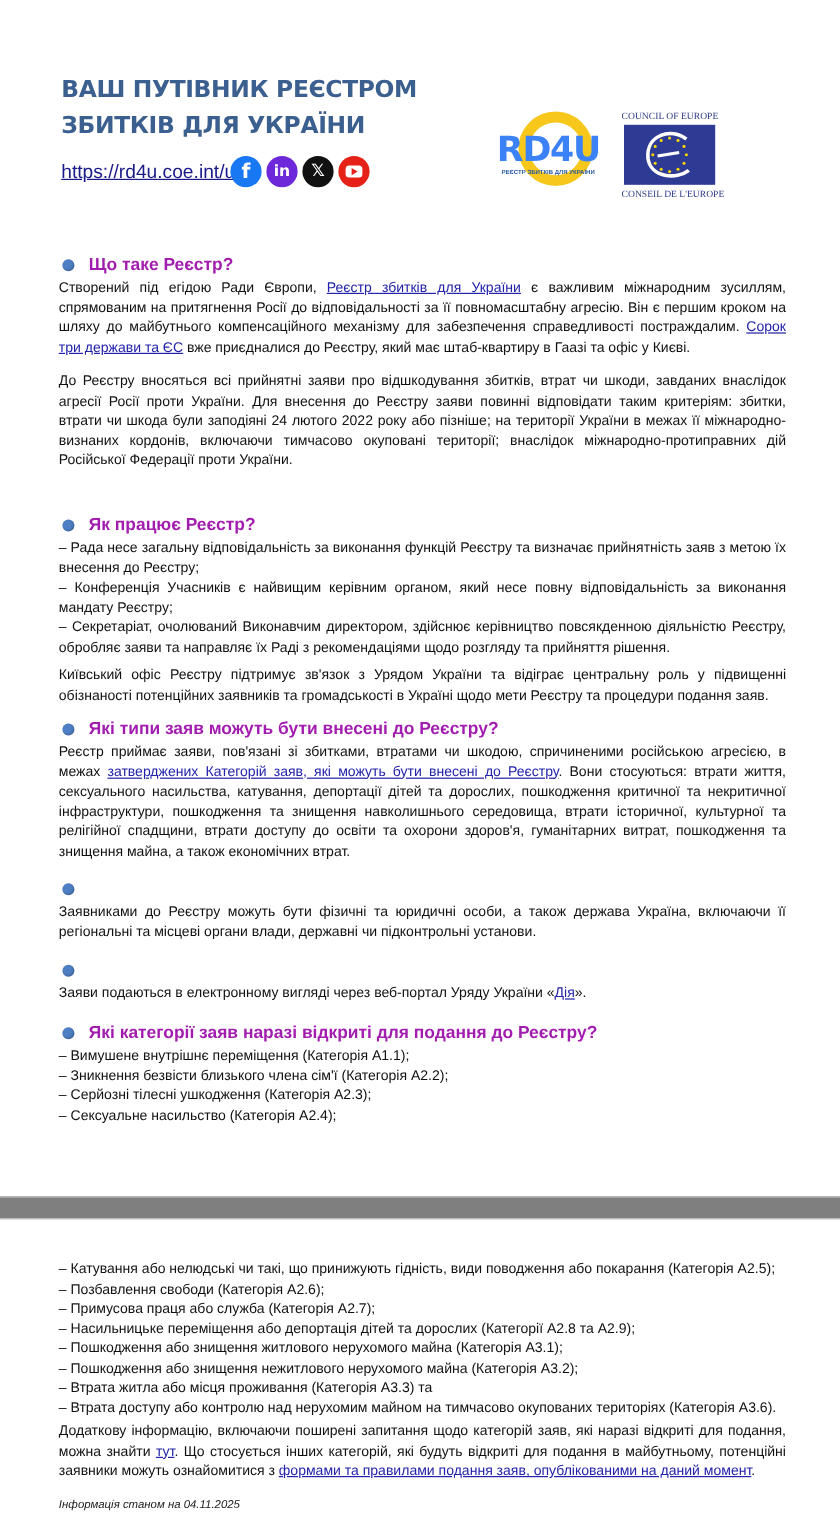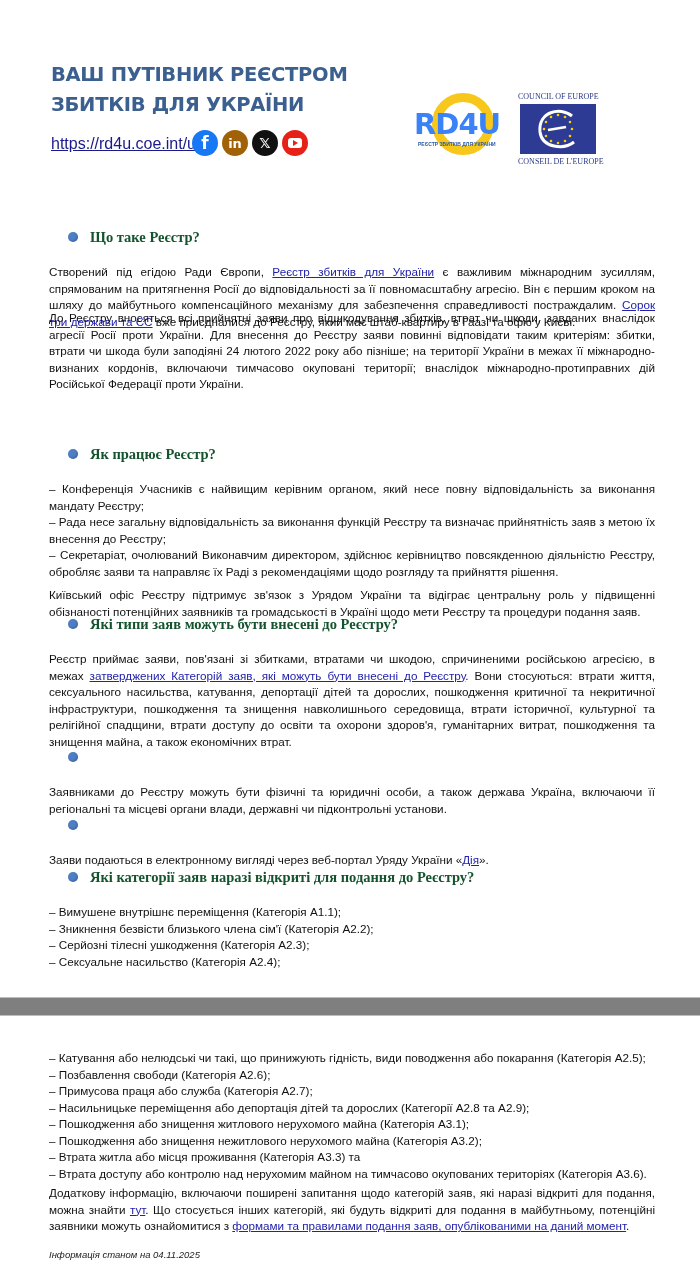--- a/index.html
+++ b/index.html
@@ -14,42 +14,42 @@
   .title { position: absolute; left: 51px; top: 60px; margin: 0; color: #3b5f8f;
            font-family: "DejaVu Sans", sans-serif; font-weight: bold; font-size: 19.5px;
            line-height: 30px; letter-spacing: -0.3px; }
   .title span { display: block; }
   .site-link { position: absolute; left: 51px; top: 135px; font-size: 16px; color: #1a1a8a;
                text-decoration: underline; }
   .socials { position: absolute; left: 192px; top: 130px; display: flex; gap: 4px; }
   .soc { width: 26px; height: 26px; border-radius: 50%; display: flex; align-items: center; justify-content: center;
          color: #fff; font-weight: bold; font-family: "DejaVu Sans", sans-serif; }
   .soc.fb { background: #1877f2; font-size: 17px; }
-  .soc.li { background: #a16207; font-size: 13px; }
+  .soc.li { background: #6d28d9; font-size: 13px; }
   .soc.x  { background: #111; font-size: 14px; }
   .soc.yt { background: #e62117; }
   .yt-play { width: 14px; height: 10px; background: #fff; border-radius: 3px; position: relative; }
   .yt-play:after { content: ""; position: absolute; left: 5px; top: 2px; border-left: 5px solid #e62117;
                    border-top: 3px solid transparent; border-bottom: 3px solid transparent; }
 
   .rd4u { position: absolute; left: 412px; top: 93px; width: 96px; height: 66px; }
   .rd4u .ring { position: absolute; left: 20px; top: 0; width: 62px; height: 62px; border-radius: 50%;
                 border: 9px solid #f7c71c; box-sizing: border-box; }
   .rd4u .mark { position: absolute; left: 2px; top: 14px; font-family: "DejaVu Sans", sans-serif; font-weight: bold;
                 font-size: 29px; color: #3b82f6; letter-spacing: -1px; }
   .rd4u .sub { position: absolute; left: 6px; top: 48px; font-size: 5px; color: #2a5aa0; font-weight: bold;
                white-space: nowrap; }
   .coe { position: absolute; left: 518px; top: 92px; width: 80px; }
   .coe .t { font-family: "Liberation Serif", serif; font-size: 8px; color: #2b3a86; text-align: center; white-space: nowrap; }
   .coe .flag { margin: 3px 0 3px 2px; width: 76px; height: 50px; background: #2e3b94; position: relative; }
   .coe .flag svg { position: absolute; left: 0; top: 0; }
 
   .section { position: absolute; left: 49px; width: 606px; }
-  .h { display: flex; align-items: center; margin: 16px; font-family: Liberation Serif, serif; font-weight: bold;
-       font-size: 14.5px; color: #14532d; height: 22px; }
+  .h { display: flex; align-items: center; margin: 0; font-family: Liberation Sans, sans-serif; font-weight: bold;
+       font-size: 14.5px; color: #a21caf; height: 22px; }
   .bullet { width: 10px; height: 10px; border-radius: 50%; background: #4e7ec4; margin: 0 12px 0 3px;
             box-shadow: inset -1px -1px 2px rgba(0,0,0,0.2); flex: none; }
   .p { margin: 0; font-size: 11.7px; line-height: 16.5px; text-align: justify; color: #111; }
   .p a, a.lnk { color: #2222aa; text-decoration: underline; }
   .gapp { height: 7px; }
   .list { margin: 0; padding: 0; list-style: none; font-size: 11.7px; line-height: 16.5px; }
   .list li { white-space: nowrap; }
   .footer-date { position: absolute; left: 49px; top: 233px; font-size: 9.5px; font-style: italic; color: #222; }
 </style>
 </head>
@@ -111,22 +111,22 @@
 
   <div class="section" style="top:310px;">
     <p class="p">До Реєстру вносяться всі прийнятні заяви про відшкодування збитків, втрат чи шкоди, завданих внаслідок агресії Росії проти України. Для внесення до Реєстру заяви повинні відповідати таким критеріям: збитки, втрати чи шкода були заподіяні 24 лютого 2022 року або пізніше; на території України в межах її міжнародно-визнаних кордонів, включаючи тимчасово окуповані території; внаслідок міжнародно-протиправних дій Російської Федерації проти України.</p>
   </div>
 
   <div class="section" style="top:427px;">
     <h2 class="h">
         <span class="bullet"></span>
         <span>Як працює Реєстр?</span>
       </h2>
+    <p class="p">–  Рада несе загальну відповідальність за виконання функцій Реєстру та визначає прийнятність заяв з метою їх внесення до Реєстру;</p>
     <p class="p">–  Конференція Учасників є найвищим керівним органом, який несе повну відповідальність за виконання мандату Реєстру;</p>
-    <p class="p">–  Рада несе загальну відповідальність за виконання функцій Реєстру та визначає прийнятність заяв з метою їх внесення до Реєстру;</p>
     <p class="p">–   Секретаріат, очолюваний Виконавчим директором, здійснює керівництво повсякденною діяльністю Реєстру, обробляє заяви та направляє їх Раді з рекомендаціями щодо розгляду та прийняття рішення.</p>
     <div class="gapp"></div>
     <p class="p">Київський офіс Реєстру підтримує зв'язок з Урядом України та відіграє центральну роль у підвищенні обізнаності потенційних заявників та громадськості в Україні щодо мети Реєстру та процедури подання заяв.</p>
   </div>
 
   <div class="section" style="top:597px;">
     <h2 class="h">
         <span class="bullet"></span>
         <span>Які типи заяв можуть бути внесені до Реєстру?</span>
       </h2>

